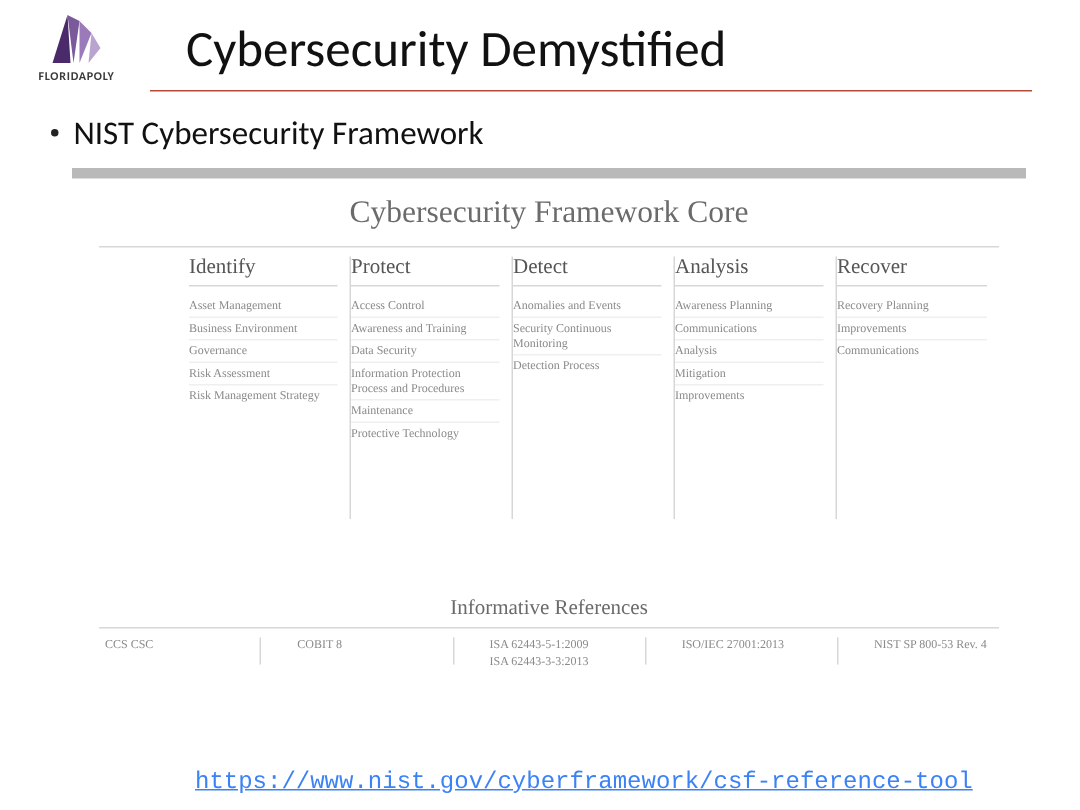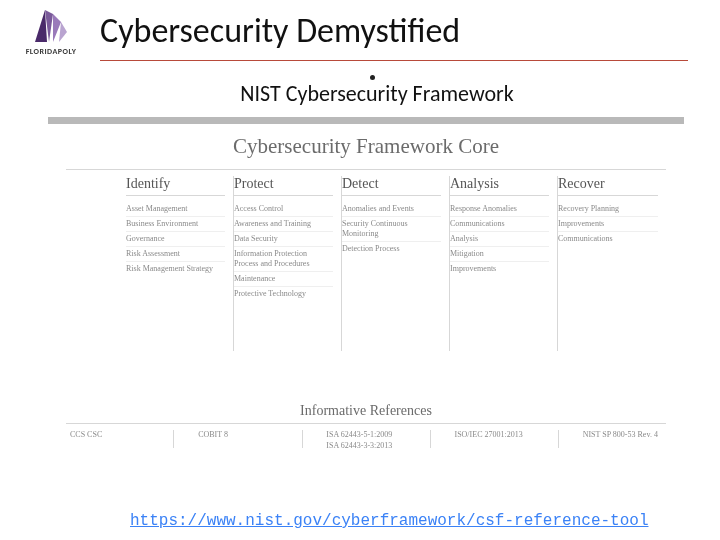--- a/index.html
+++ b/index.html
@@ -6,22 +6,23 @@
   body {
     width: 720px;
     height: 540px;
     background: #ffffff;
     font-family: Calibri, Arial, sans-serif;
     position: relative;
     overflow: hidden;
   }
   .header {
     display: flex;
-    align-items: flex-start;
+    align-items: center;
     padding: 8px 12px 4px 12px;
+    gap: 24px;
   }
   .logo-block {
     width: 78px;
     text-align: center;
     margin-right: 10px;
   }
   .logo-svg { display: block; margin: 0 auto; }
   .logo-text {
     font-size: 8px;
     letter-spacing: 0.5px;
@@ -37,21 +38,20 @@
   }
   .title-underline {
     height: 1px;
     background: #b84a3a;
     margin: 0 32px 0 100px;
   }
   .bullet-row {
     padding: 14px 0 0 34px;
     display: flex;
     align-items: center;
-    flex-direction: column;
   }
   .bullet-dot {
     width: 5px; height: 5px; border-radius: 50%;
     background: #222; margin-right: 10px;
   }
   .bullet-text { font-size: 22px; color: #111; }
   .framework-panel {
     margin: 10px 36px 0 48px;
     border-top: 7px solid #b9b9b9;
     background: #ffffff;
@@ -195,21 +195,21 @@
     <div class="col">
       <div class="col-head">Detect</div>
       <div class="col-head-underline"></div>
       <div class="col-item">Anomalies and Events</div>
       <div class="col-item">Security Continuous Monitoring</div>
       <div class="col-item">Detection Process</div>
     </div>
     <div class="col">
       <div class="col-head">Analysis</div>
       <div class="col-head-underline"></div>
-      <div class="col-item">Response Anomalies</div>
+      <div class="col-item">Awareness Planning</div>
       <div class="col-item">Communications</div>
       <div class="col-item">Analysis</div>
       <div class="col-item">Mitigation</div>
       <div class="col-item">Improvements</div>
     </div>
     <div class="col">
       <div class="col-head">Recover</div>
       <div class="col-head-underline"></div>
       <div class="col-item">Recovery Planning</div>
       <div class="col-item">Improvements</div>

